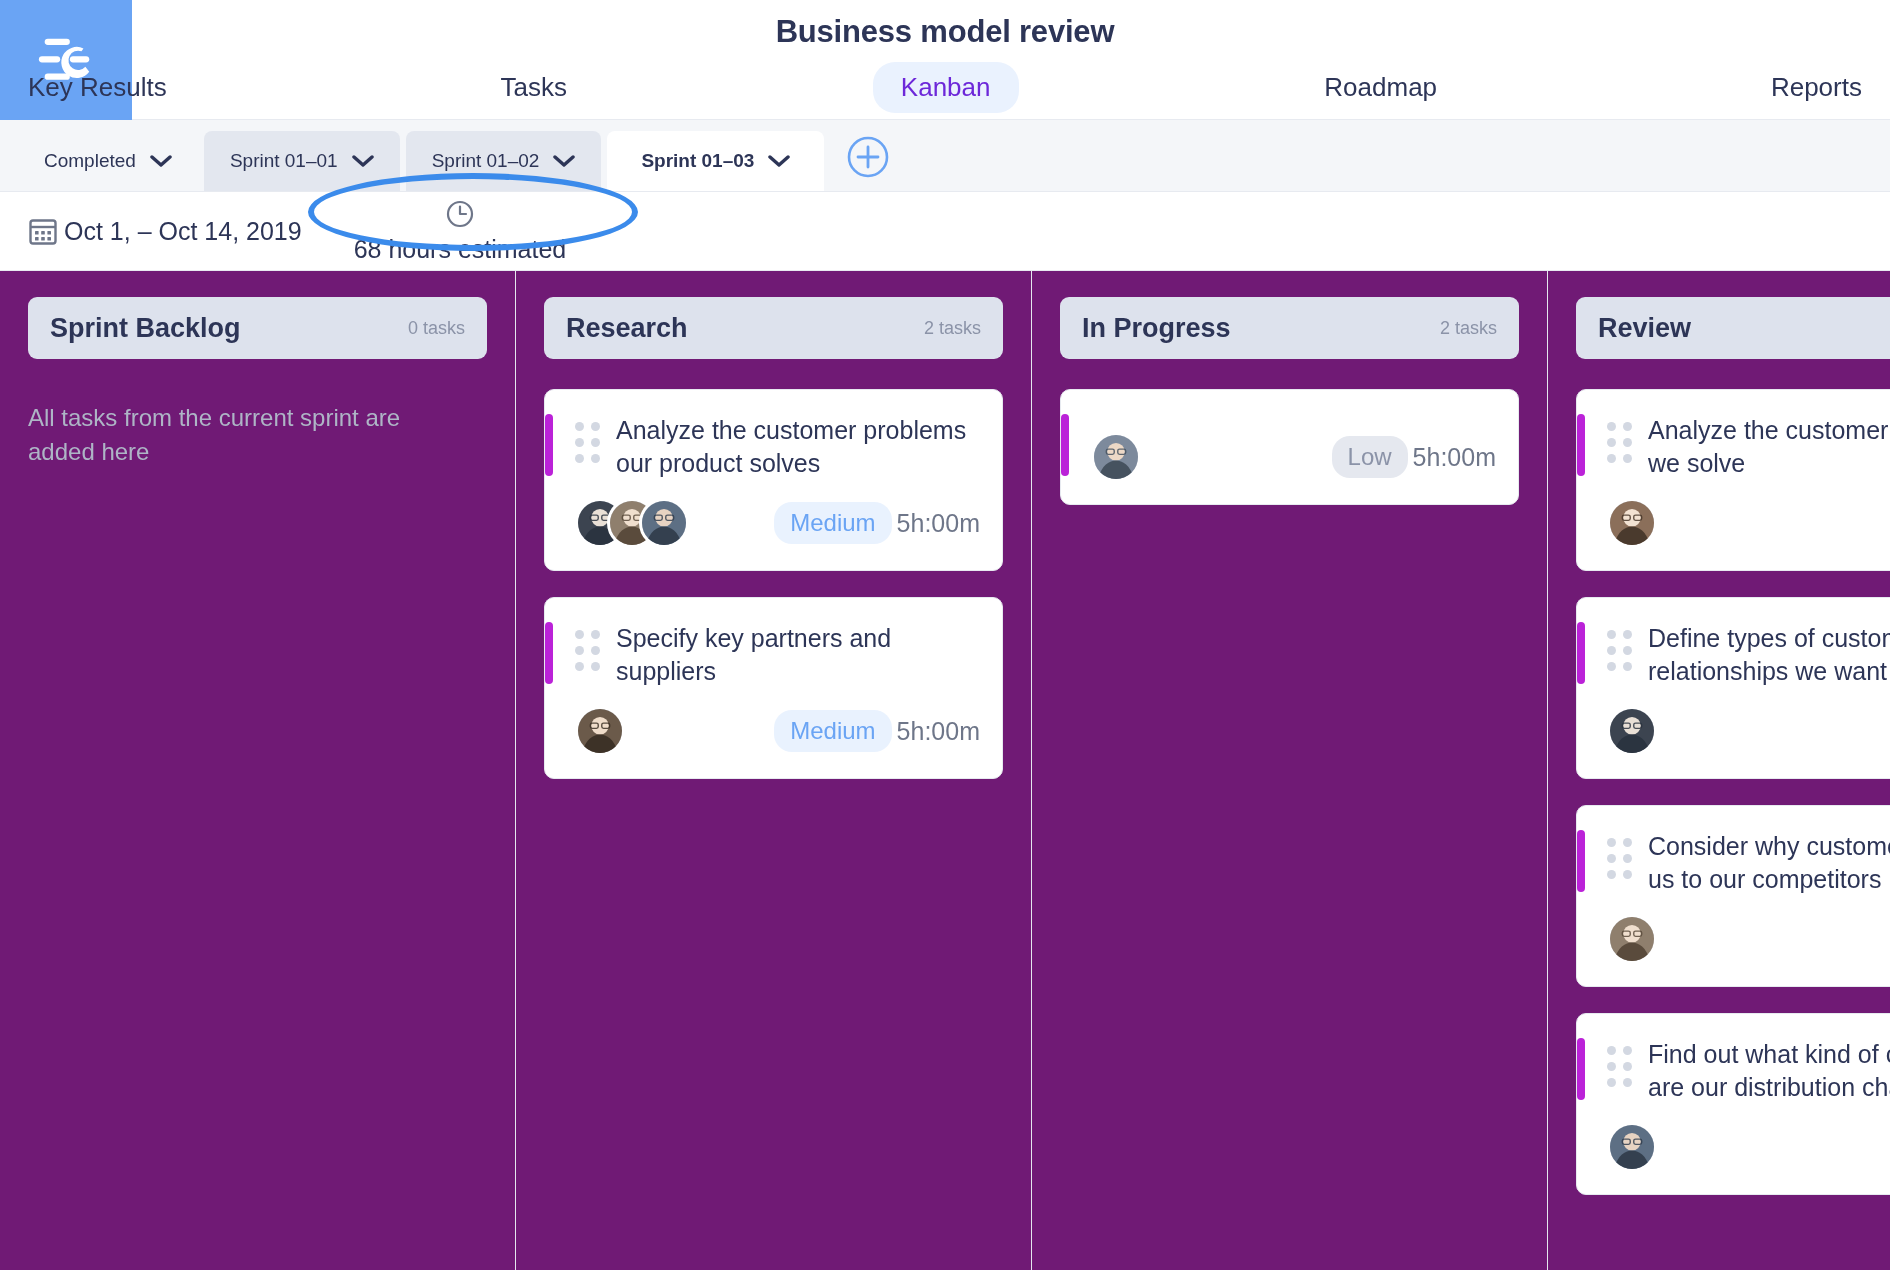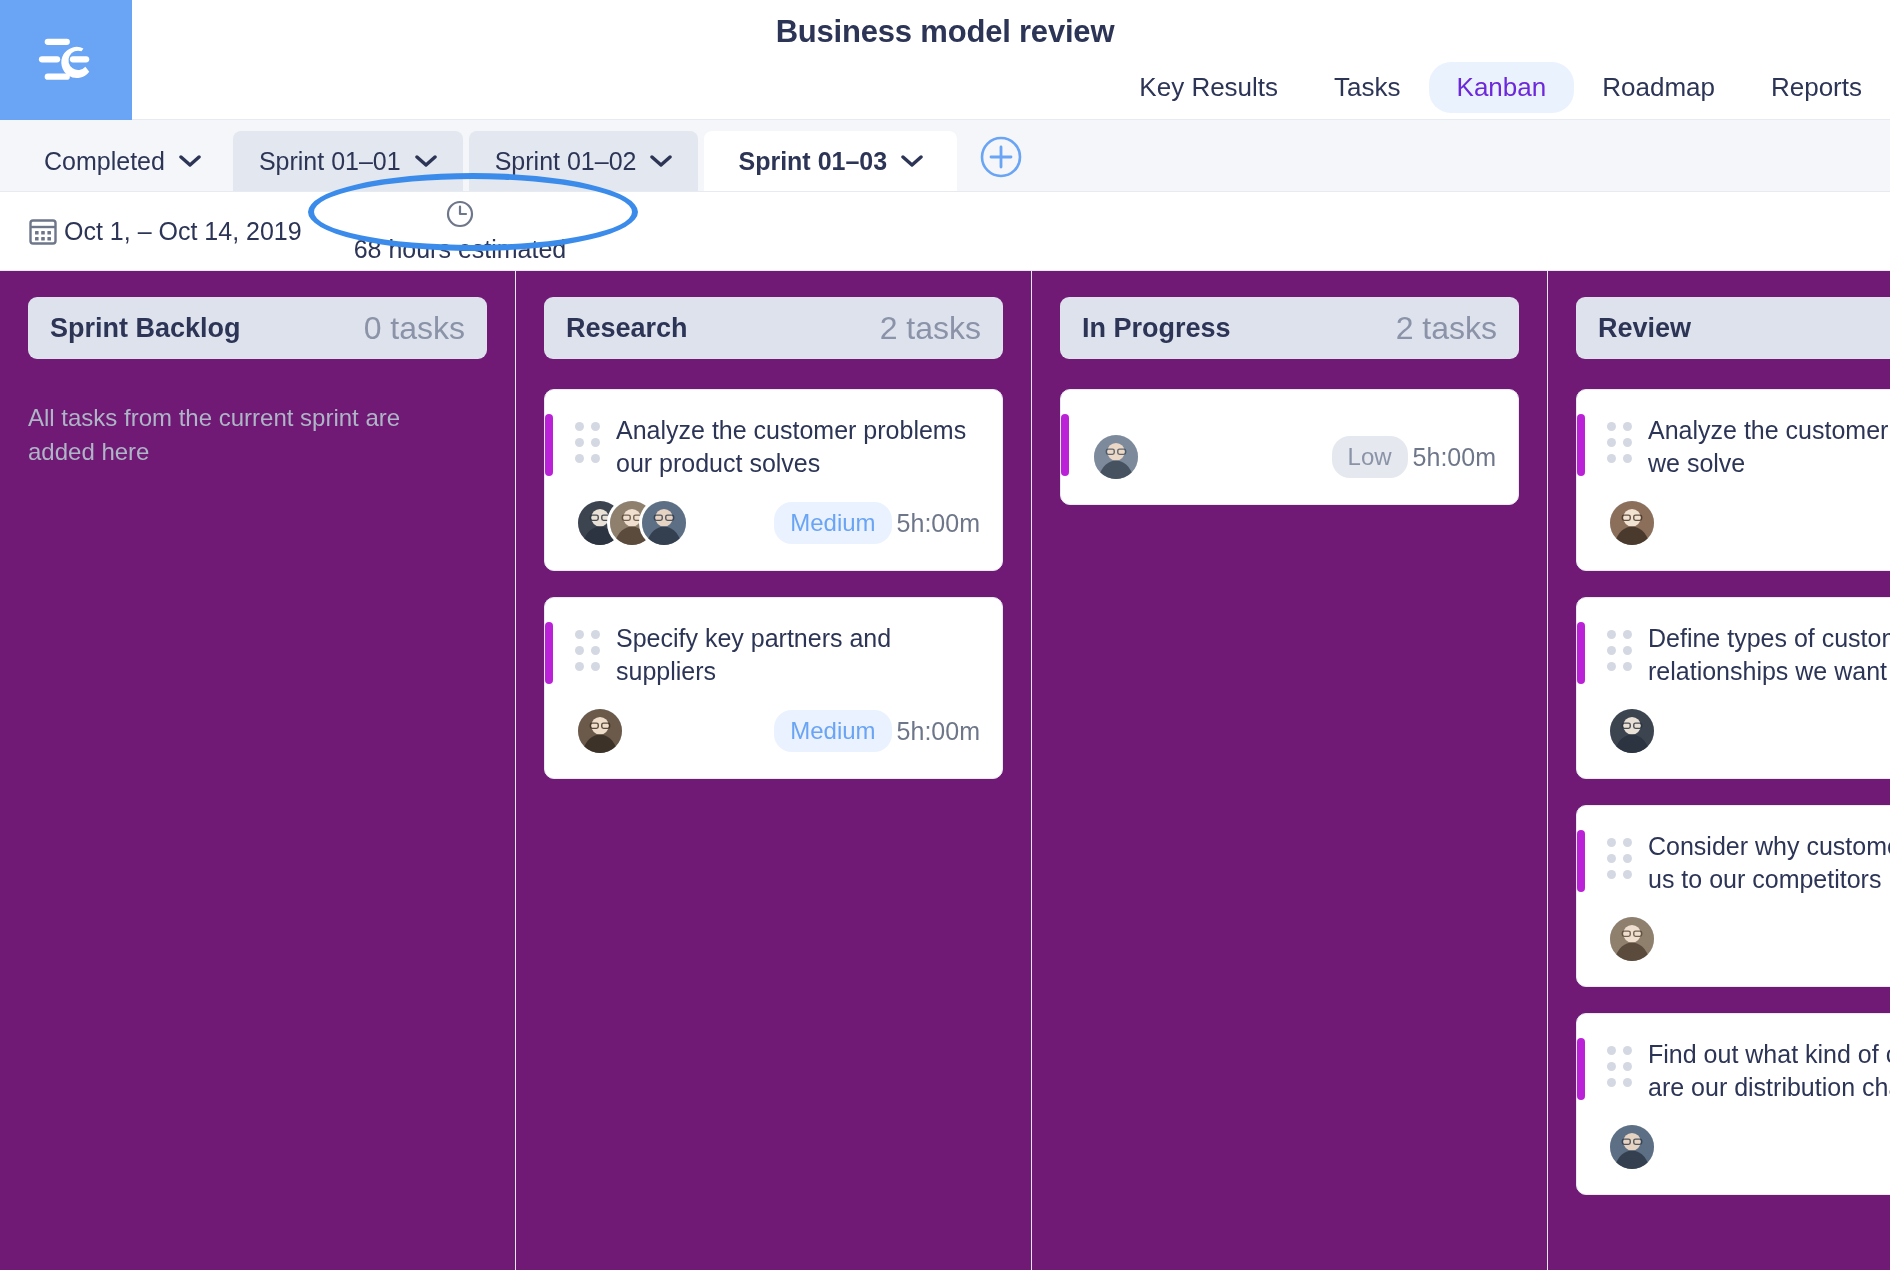--- a/index.html
+++ b/index.html
@@ -35,21 +35,21 @@
     font-size: 31px;
     font-weight: bold;
     color: #2d3557;
     letter-spacing: -0.2px;
   }
   .nav {
     position: absolute;
     left: 0; right: 0; top: 62px;
     display: flex;
     align-items: center;
-    justify-content: flex-end;
+    justify-content: space-between;
     gap: 0px;
   }
   .nav-item {
     font-size: 26px;
     color: #2d3557;
     padding: 10px 28px;
     border-radius: 22px;
     cursor: pointer;
     white-space: nowrap;
   }
@@ -67,21 +67,21 @@
     align-items: flex-end;
     padding-left: 18px;
     border-bottom: 1px solid #e7eaf0;
   }
   .tab {
     display: flex;
     align-items: center;
     gap: 14px;
     height: 60px;
     padding: 0 26px;
-    font-size: 25px;
+    font-size: 19px;
     color: #2d3557;
     border-radius: 8px 8px 0 0;
     cursor: pointer;
     white-space: nowrap;
   }
   .tab.plain { background: transparent; }
   .tab.inactive { background: #e3e7ef; margin-left: 6px; }
   .tab.active {
     background: #ffffff;
     font-weight: bold;
@@ -150,21 +150,21 @@
     border-radius: 9px;
     height: 62px;
     padding: 0 22px;
   }
   .col-title {
     font-size: 27px;
     font-weight: bold;
     color: #2d3557;
   }
   .col-count {
-    font-size: 32px;
+    font-size: 18px;
     color: #8b93a8;
   }
   .col-empty {
     margin-top: 42px;
     font-size: 24px;
     line-height: 1.42;
     color: #aeb5c6;
     max-width: 400px;
   }
   .cards { margin-top: 30px; }

